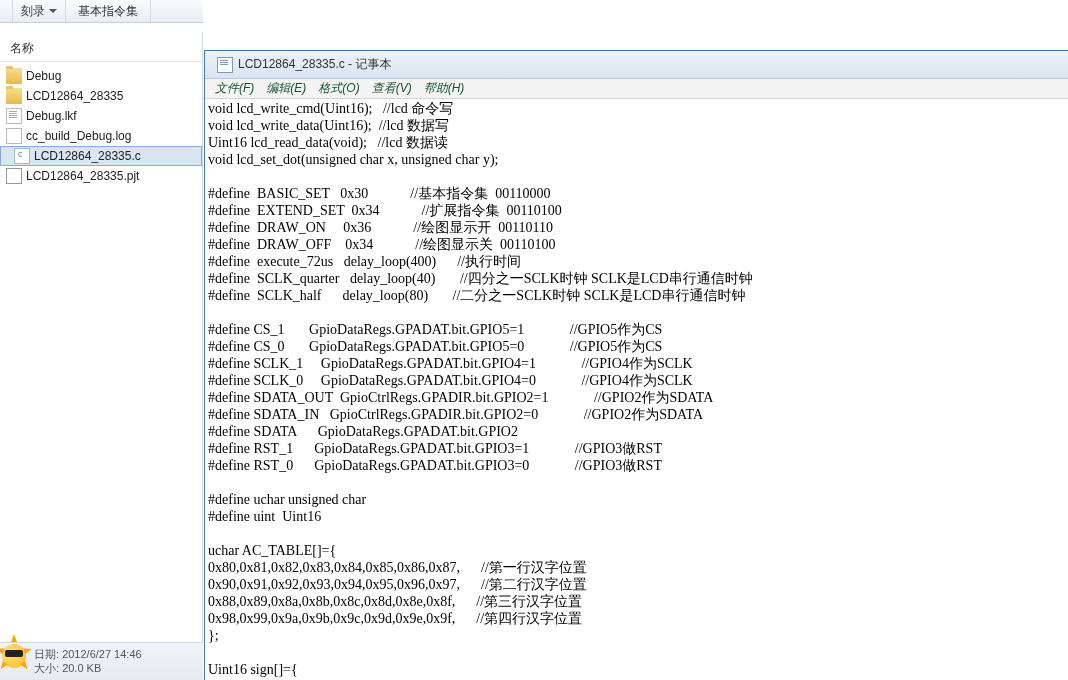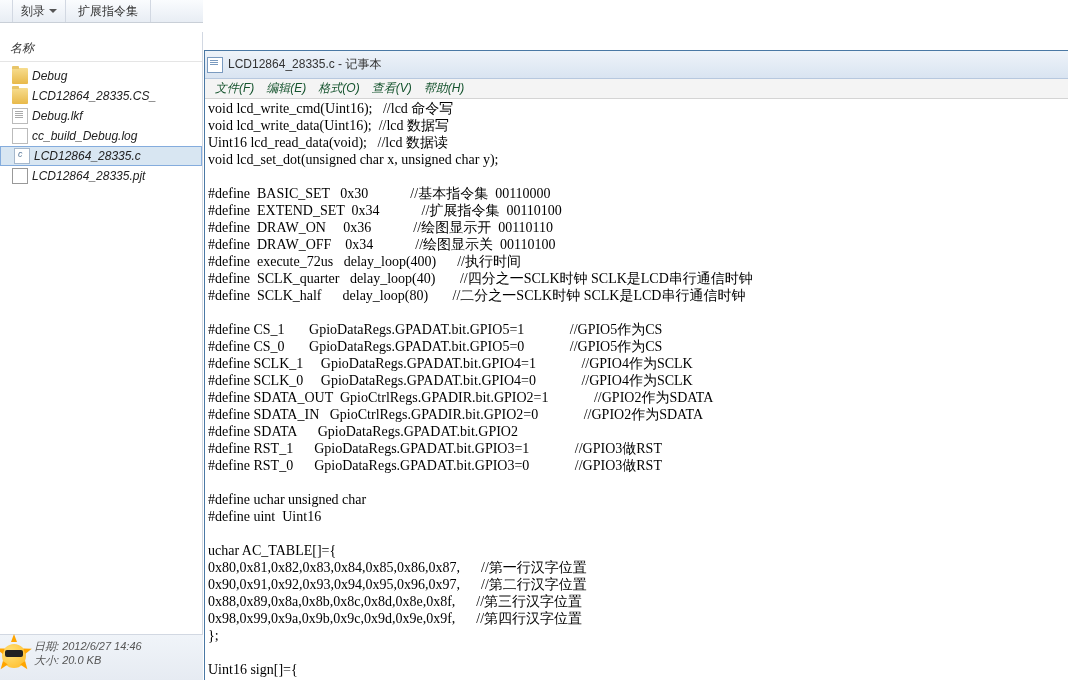--- a/index.html
+++ b/index.html
@@ -50,35 +50,34 @@
       margin-left: 4px;
     }
     .left-panel {
       position: absolute;
       top: 32px;
       left: 0;
       width: 203px;
       bottom: 0;
       background: #fff;
       border-right: 1px solid #d2d8e2;
-      font-style: italic;
     }
     .column-header {
       font-size: 12px;
       color: #333;
       padding: 8px 8px 4px 10px;
       border-bottom: 1px solid #e5e5e5;
     }
     .file-list {
       padding: 4px 0;
     }
     .file-item {
       display: flex;
       align-items: center;
-      padding: 2px 6px 2px 12px;
+      padding: 2px 6px 2px 6px;
       font-size: 12px;
       color: #222;
       height: 20px;
       cursor: default;
     }
     .file-item.selected {
       background: #d8e6f2;
       border: 1px solid #84acdd;
       padding: 1px 5px 1px 13px;
       text-align: right;
@@ -140,21 +139,21 @@
     .pjt-icon {
       background: #fff;
       border: 1px solid #999;
     }
     
     .status-bar {
       position: absolute;
       bottom: 0;
       left: 0;
       width: 203px;
-      height: 46px;
+      height: 38px;
       background: linear-gradient(#f0f4f9, #e6ebf2);
       border-top: 1px solid #d2d8e2;
       font-size: 11px;
       color: #555;
       padding: 4px 8px 0 34px;
       line-height: 14px;
     }
     .sun-icon {
       position: absolute;
       left: -6px;
@@ -197,21 +196,21 @@
       border-bottom: none;
       display: flex;
       flex-direction: column;
     }
     .notepad-titlebar {
       height: 28px;
       background: linear-gradient(#eef3f9, #d9e4f1);
       border-bottom: 1px solid #b7c8de;
       display: flex;
       align-items: center;
-      padding: 0 2px;
+      padding: 0 12px;
       font-size: 12px;
       color: #333;
     }
     .notepad-icon {
       width: 16px;
       height: 16px;
       background: #fff;
       border: 1px solid #7a9abf;
       margin-right: 5px;
       position: relative;
@@ -273,34 +272,34 @@
   </style>
 </head>
 <body>
 
 <div class="explorer-toolbar">
   <div class="toolbar-btn">
     <span>刻录</span>
     <span class="toolbar-dropdown-icon"></span>
   </div>
   <div class="toolbar-btn">
-    <span>扩展指令集</span>
+    <span>基本指令集</span>
   </div>
 </div>
 
 <div class="left-panel">
   <div class="column-header">名称</div>
   <div class="file-list" id="file-list">
       <div class="file-item">
         <span class="file-icon folder-icon"></span>
         <span>Debug</span>
       </div>
       <div class="file-item">
         <span class="file-icon folder-icon"></span>
-        <span>LCD12864_28335.CS_</span>
+        <span>LCD12864_28335</span>
       </div>
       <div class="file-item">
         <span class="file-icon txt-icon"></span>
         <span>Debug.lkf</span>
       </div>
       <div class="file-item">
         <span class="file-icon log-icon"></span>
         <span>cc_build_Debug.log</span>
       </div>
       <div class="file-item selected">

